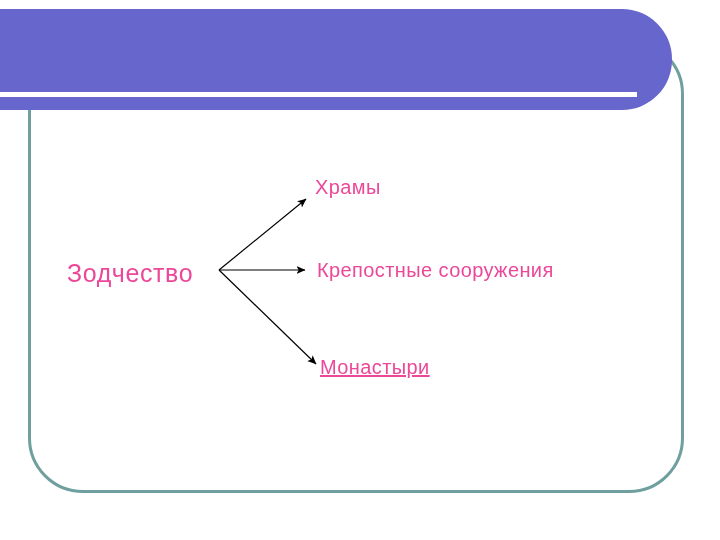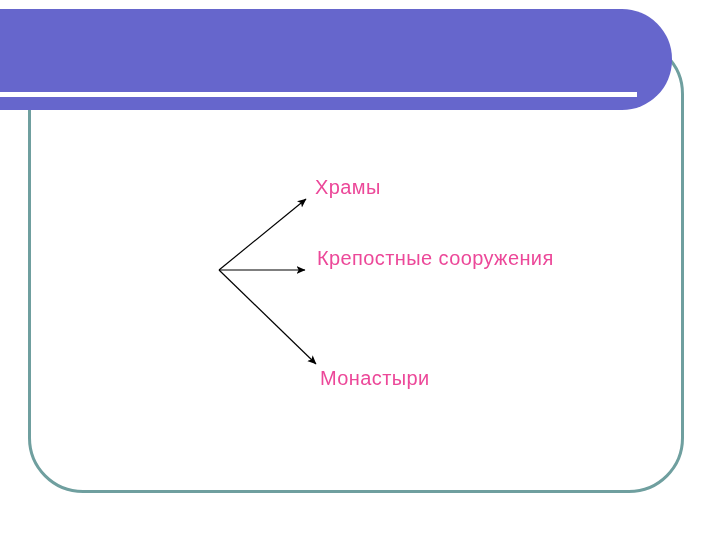--- a/index.html
+++ b/index.html
@@ -67,22 +67,22 @@
     left: 67px;
     top: 261px;
     font-size: 25px;
     letter-spacing: 0.6px;
   }
   .branch-label {
     font-size: 20px;
     letter-spacing: 0.4px;
   }
   .branch-0 { left: 315px; top: 177px; }
-  .branch-1 { left: 317px; top: 248px; }
-  .branch-2 { left: 320px; top: 368px; }
+  .branch-1 { left: 317px; top: 260px; }
+  .branch-2 { left: 320px; top: 357px; text-decoration: underline; }
 </style>
 </head>
 <body>
 
 <div class="slide">
 
   <div class="frame"></div>
 
   <div class="band">
     <div class="band-stripe"></div>
@@ -92,20 +92,21 @@
     <defs>
       <marker id="arrowhead" markerUnits="userSpaceOnUse" markerWidth="11" markerHeight="9" refX="8.5" refY="4" orient="auto">
         <path d="M0,0 L9,4 L0,8 L2.2,4 Z" fill="#000000"></path>
       </marker>
     </defs>
     <line x1="219" y1="270" x2="306" y2="199" stroke="#000000" stroke-width="1.2" marker-end="url(#arrowhead)"></line>
     <line x1="219" y1="270" x2="305" y2="270" stroke="#000000" stroke-width="1.2" marker-end="url(#arrowhead)"></line>
     <line x1="219" y1="270" x2="316" y2="364" stroke="#000000" stroke-width="1.2" marker-end="url(#arrowhead)"></line>
   </svg>
 
+  <div class="diagram-label root-label">Зодчество</div>
 
   <div class="diagram-label branch-label branch-0">Храмы</div>
 
   <div class="diagram-label branch-label branch-1">Крепостные сооружения</div>
 
   <div class="diagram-label branch-label branch-2">Монастыри</div>
 
 </div>
 
 </body></html>

